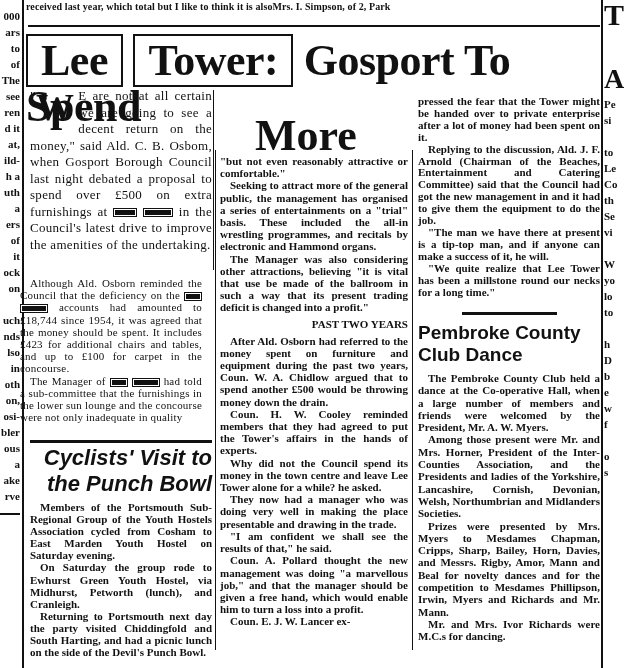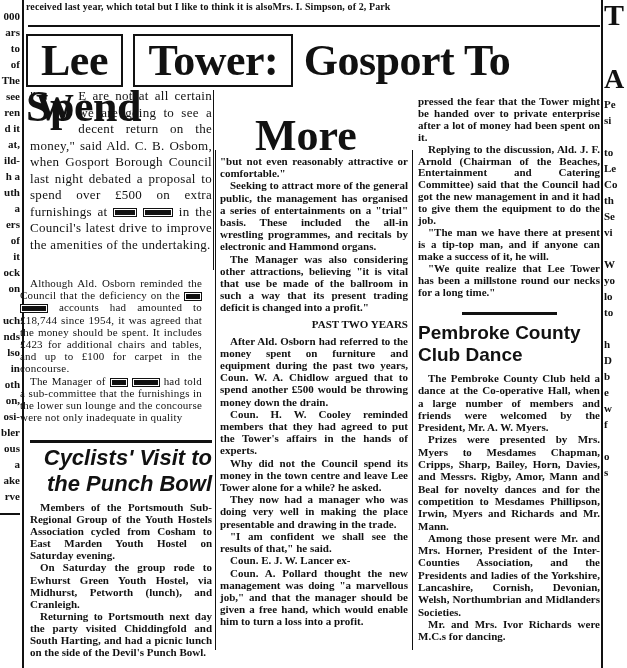--- a/index.html
+++ b/index.html
@@ -164,31 +164,31 @@
 <div class="col col2">
   <p class="noindent">"but not even reasonably attractive or comfortable."</p>
   <p>Seeking to attract more of the general public, the management has organised a series of entertainments on a "trial" basis. These included the all-in wrestling programmes, and recitals by electronic and Hammond organs.</p>
   <p>The Manager was also considering other attractions, believing "it is vital that use be made of the ballroom in such a way that its present trading deficit is changed into a profit."</p>
   <p class="subhead">PAST TWO YEARS</p>
   <p>After Ald. Osborn had referred to the money spent on furniture and equipment during the past two years, Coun. W. A. Chidlow argued that to spend another £500 would be throwing money down the drain.</p>
   <p>Coun. H. W. Cooley reminded members that they had agreed to put the Tower's affairs in the hands of experts.</p>
   <p>Why did not the Council spend its money in the town centre and leave Lee Tower alone for a while? he asked.</p>
   <p>They now had a manager who was doing very well in making the place presentable and drawing in the trade.</p>
   <p>"I am confident we shall see the results of that," he said.</p>
+  <p>Coun. A. Pollard thought the new management was doing "a marvellous job," and that the manager should be given a free hand, which would enable him to turn a loss into a profit.</p>
   <p>Coun. E. J. W. Lancer ex-</p>
-  <p>Coun. A. Pollard thought the new management was doing "a marvellous job," and that the manager should be given a free hand, which would enable him to turn a loss into a profit.</p>
 </div>
 
 <div class="col col3a">
   <p class="noindent">pressed the fear that the Tower might be handed over to private enterprise after a lot of money had been spent on it.</p>
   <p>Replying to the discussion, Ald. J. F. Arnold (Chairman of the Beaches, Entertainment and Catering Committee) said that the Council had got the new management in and it had to give them the equipment to do the job.</p>
   <p>"The man we have there at present is a tip-top man, and if anyone can make a success of it, he will.</p>
   <p>"We quite realize that Lee Tower has been a millstone round our necks for a long time."</p>
 </div>
 <div class="hrule" style="left:462px;top:312px;width:95px;height:3px;"></div>
 
 <div class="abs subhead-sans">Pembroke County Club Dance</div>
 <div class="col col3b">
   <p>The Pembroke County Club held a dance at the Co-operative Hall, when a large number of members and friends were welcomed by the President, Mr. A. W. Myers.</p>
+  <p>Among those present were Mr. and Mrs. Horner, President of the Inter-Counties Association, and the Presidents and ladies of the Yorkshire, Lancashire, Cornish, Devonian, Welsh, Northumbrian and Midlanders Societies.</p>
   <p>Prizes were presented by Mrs. Myers to Mesdames Chapman, Cripps, Sharp, Bailey, Horn, Davies, and Messrs. Rigby, Amor, Mann and Beal for novelty dances and for the competition to Mesdames Phillipson, Irwin, Myers and Richards and Mr. Mann.</p>
-  <p>Among those present were Mr. and Mrs. Horner, President of the Inter-Counties Association, and the Presidents and ladies of the Yorkshire, Lancashire, Cornish, Devonian, Welsh, Northumbrian and Midlanders Societies.</p>
   <p>Mr. and Mrs. Ivor Richards were M.C.s for dancing.</p>
 </div>
 
 </body></html>

